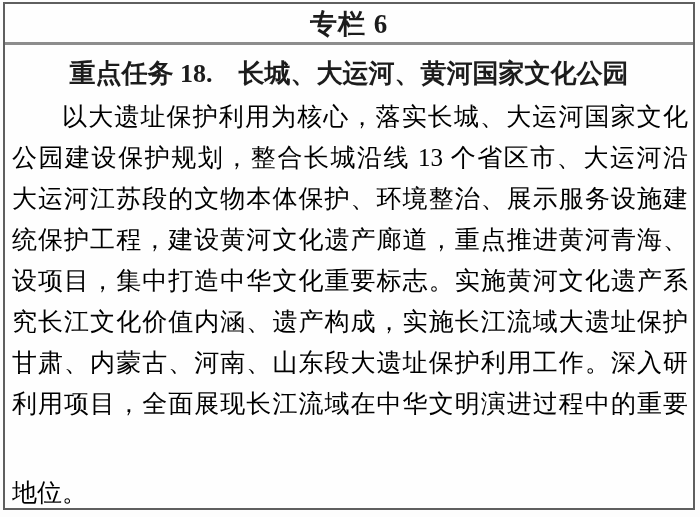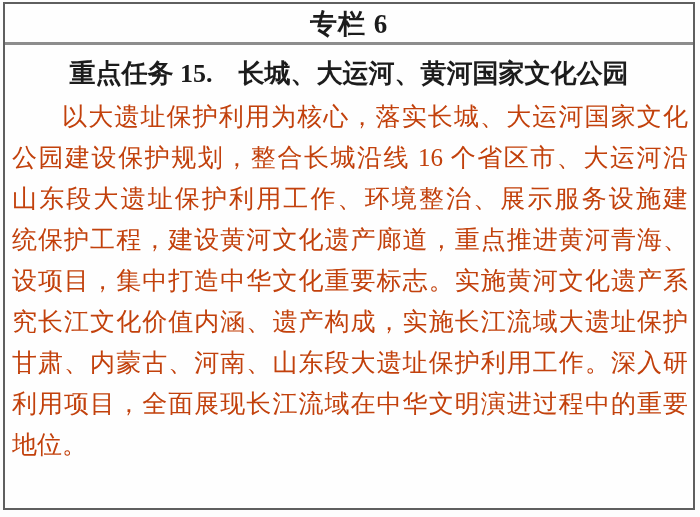--- a/index.html
+++ b/index.html
@@ -46,51 +46,52 @@
     text-align: center;
     font-size: 26px;
     font-weight: bold;
     color: #1c1c1c;
     line-height: 33px;
     white-space: pre-wrap;
   }
   .panel-body {
     padding: 6px 5px 0 7px;
     font-size: 25px;
-    color: #c2410c;
+    color: #000000;
     line-height: 41px;
   }
   .body-line {
     height: 41px;
     overflow: hidden;
     text-align: justify;
     text-align-last: justify;
     white-space: pre-wrap;
   }
   .body-line.first {
     text-indent: 2em;
   }
   .body-line.last {
     text-align: left;
     text-align-last: left;
+    margin-top: 48px;
   }
 </style>
 </head>
 <body>
 
 <div class="page">
   <div class="panel">
     <div class="panel-header">
       <span class="panel-header-title">专栏 6</span>
     </div>
-    <div class="panel-title">重点任务 15.　长城、大运河、黄河国家文化公园</div>
+    <div class="panel-title">重点任务 18.　长城、大运河、黄河国家文化公园</div>
     <div class="panel-body">
       <div class="body-line first">以大遗址保护利用为核心，落实长城、大运河国家文化</div>
-      <div class="body-line">公园建设保护规划，整合长城沿线 16 个省区市、大运河沿</div>
-      <div class="body-line">山东段大遗址保护利用工作、环境整治、展示服务设施建</div>
+      <div class="body-line">公园建设保护规划，整合长城沿线 13 个省区市、大运河沿</div>
+      <div class="body-line">大运河江苏段的文物本体保护、环境整治、展示服务设施建</div>
       <div class="body-line">统保护工程，建设黄河文化遗产廊道，重点推进黄河青海、</div>
       <div class="body-line">设项目，集中打造中华文化重要标志。实施黄河文化遗产系</div>
       <div class="body-line">究长江文化价值内涵、遗产构成，实施长江流域大遗址保护</div>
       <div class="body-line">甘肃、内蒙古、河南、山东段大遗址保护利用工作。深入研</div>
       <div class="body-line">利用项目，全面展现长江流域在中华文明演进过程中的重要</div>
       <div class="body-line last">地位。</div>
     </div>
   </div>
 </div>
 

